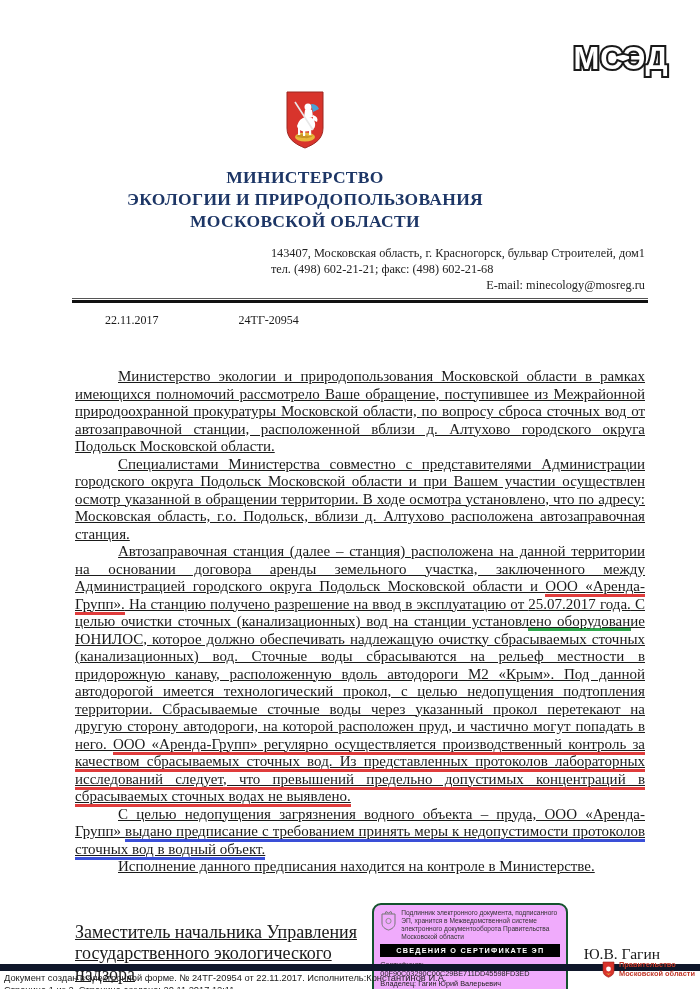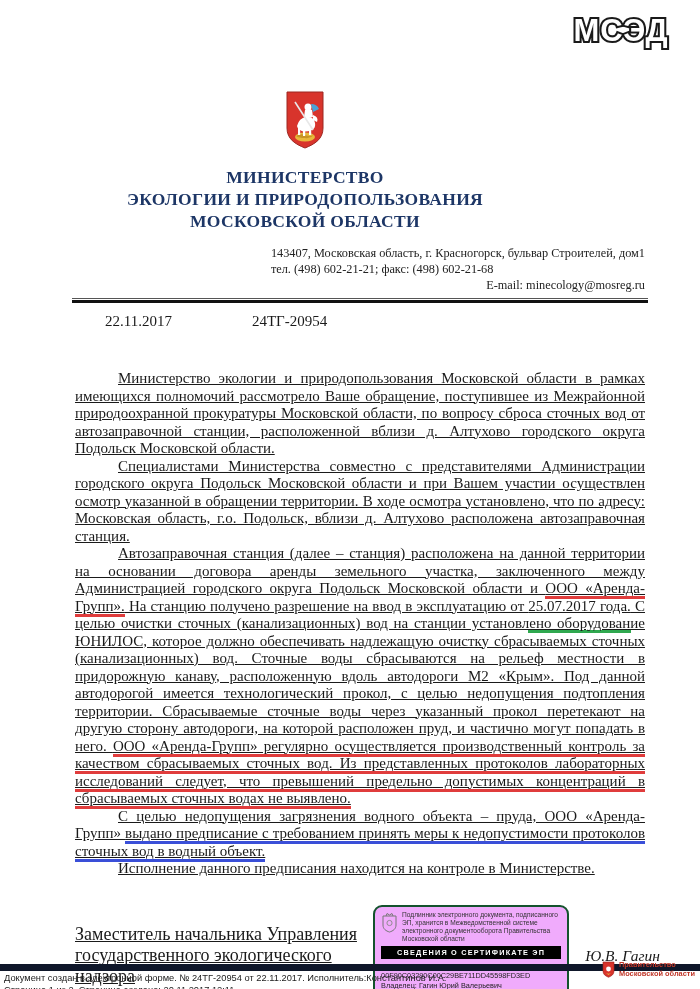--- a/index.html
+++ b/index.html
@@ -2,48 +2,48 @@
 <html style="--title-blue: #1d3666; --underline-red: #e03c3c; --underline-green: #2fa84f; --underline-blue: #3a4fd8; --gov-red: #c0392b; --arms-red: #d8342c; --arms-gold: #e8b93c;"><head>
 <meta charset="utf-8">
 <style>
   html,body{margin:0;padding:0;background:#e9e9e9;}
   .page{
     position:relative;width:700px;height:989px;background:#ffffff;
     font-family:"Liberation Serif", serif;color:#1a1a1a;overflow:hidden;
     margin:0 auto;box-sizing:border-box;
   }
   
-  .msed{position:absolute;top:10px;right:6px;width:145px;height:40px;}
+  .msed{position:absolute;top:38px;right:6px;width:145px;height:40px;}
   
   .header-center{width:500px;margin:0 0 0 55px;padding-top:90px;text-align:center;}
   .arms{display:inline-block;width:40px;height:60px;}
   .ministry-title{
     margin-top:12px;font-weight:bold;font-size:17.5px;line-height:22px;
     color:var(--title-blue,#1d3666);letter-spacing:.3px;
   }
   
   .contact{margin:13px 55px 0 73px;display:flex;justify-content:space-between;align-items:flex-end;
     font-size:12.3px;line-height:16px;color:#222;flex-direction:column;}
   .contact .addr{text-align:left;}
   .contact .email{white-space:nowrap;}
   
   .header-rule{margin:5px 52px 0 72px;border-top:1px solid #555;}
   .header-rule .bar{height:3px;background:#111;margin-top:1px;}
   
-  .doc-meta{margin:10px 0 0 105px;font-size:15px;display:flex;gap:80px;}
+  .doc-meta{margin:10px 0 0 105px;font-size:12px;display:flex;gap:80px;}
   
   .body-text{margin:40px 55px 0 75px;text-align:justify;font-size:15px;line-height:17.5px;}
   .body-text p{margin:0;text-indent:43px;text-decoration:underline;}
   .u-red{border-bottom:3px solid var(--underline-red,#e03c3c);padding-bottom:0px;}
   .u-green{border-bottom:3px solid var(--underline-green,#2fa84f);padding-bottom:16px;}
   .u-blue{border-bottom:3px solid var(--underline-blue,#3a4fd8);padding-bottom:0px;}
   
   .sig-row{margin:27px 40px 0 75px;display:flex;justify-content:space-between;align-items:center;}
   .sig-position{font-size:18px;line-height:21px;max-width:290px;text-decoration:underline;}
-  .sig-name{font-size:15.5px;white-space:nowrap;margin-left:8px;font-style:italic;}
+  .sig-name{font-size:15.5px;white-space:nowrap;margin-left:8px;}
   
   .stamp{
     width:196px;min-height:78px;border:2px solid #14532d;border-radius:9px;
     padding:4px 6px 5px 6px;box-sizing:border-box;background:#f0abfc;
     font-family:"Liberation Sans", sans-serif;flex-shrink:0;
   }
   .stamp-head{display:flex;gap:4px;align-items:flex-start;}
   .stamp-arms{width:17px;height:21px;flex-shrink:0;margin-top:1px;}
   .stamp-head-text{font-size:6.6px;line-height:8px;color:#333;text-align:left;}
   .stamp-banner{

